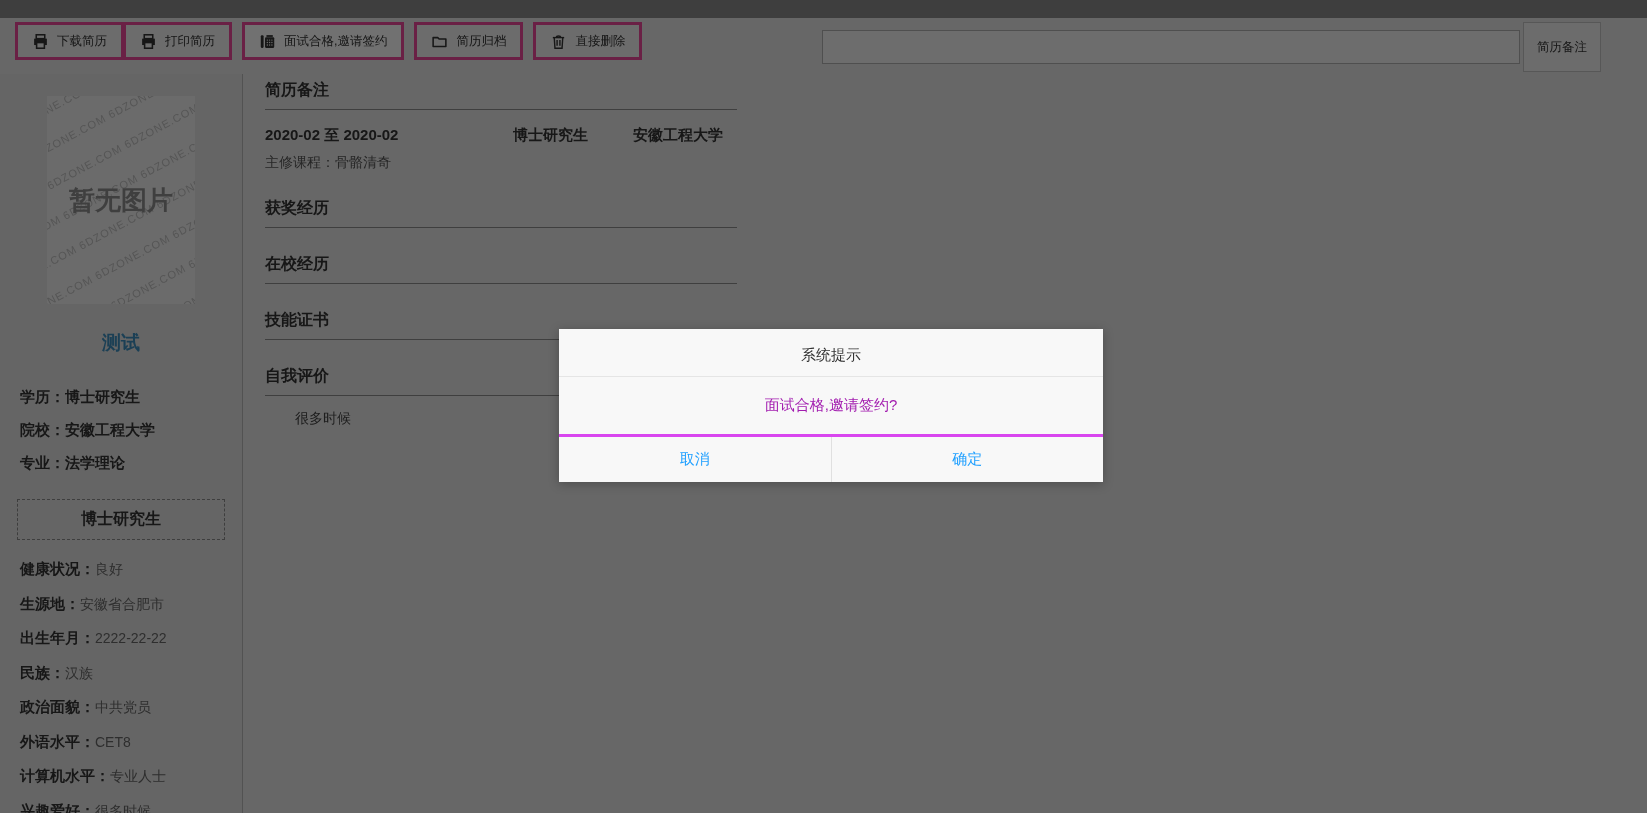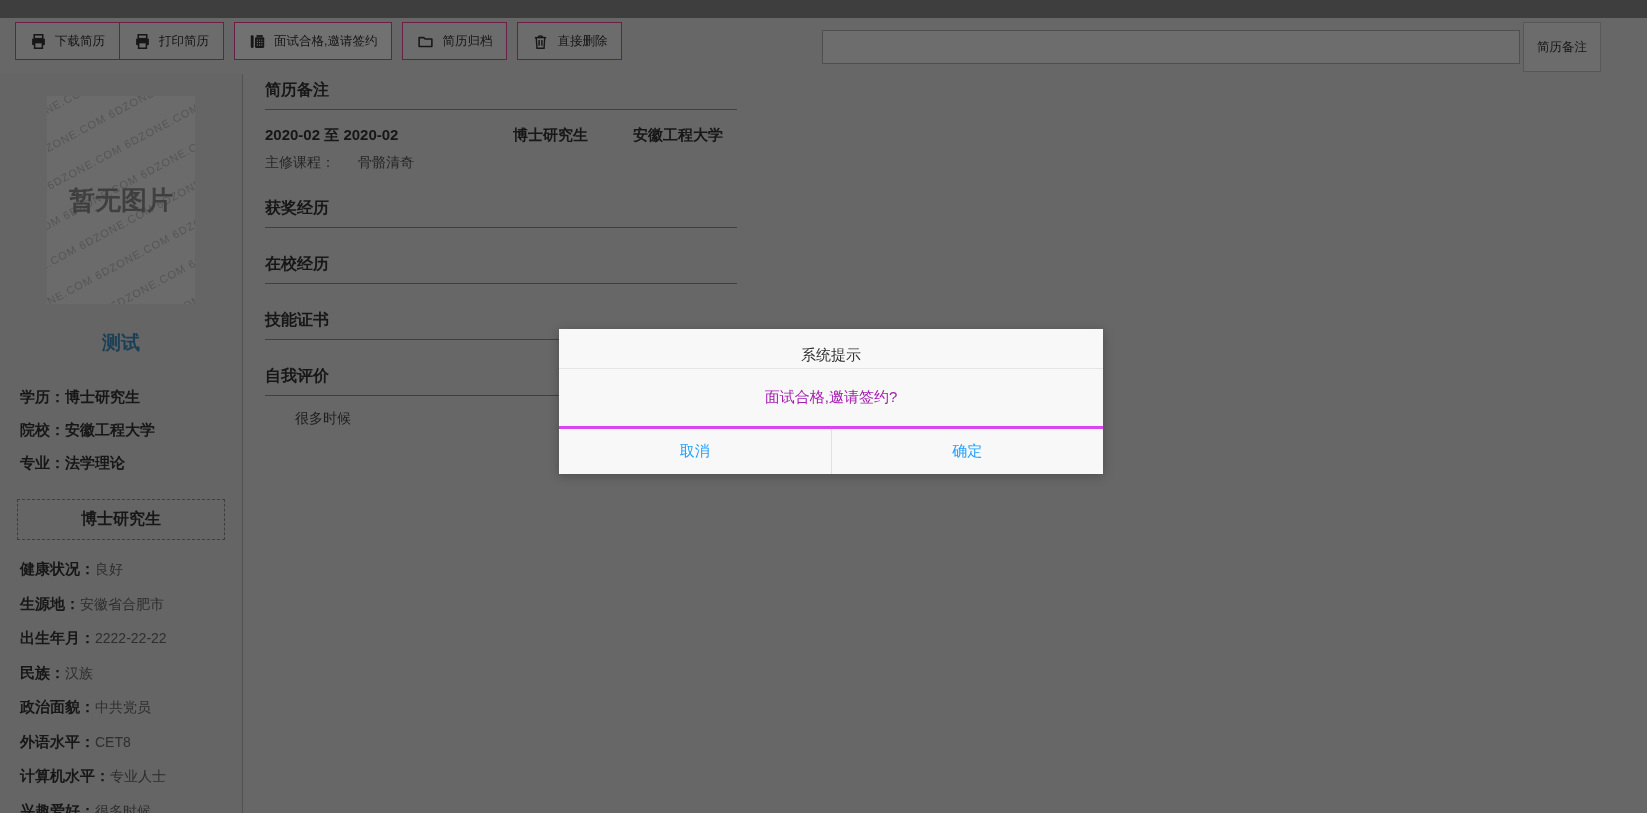--- a/index.html
+++ b/index.html
@@ -6,21 +6,21 @@
   html,body { width:100%; height:100%; }
   body { font-family:"Liberation Sans","DejaVu Sans",sans-serif; background:#555; }
   .page { position:relative; width:1647px; height:813px; background:#e5e5e5; overflow:hidden; }
 
   
   .top-strip { position:absolute; top:0; left:0; width:100%; height:18px; background:#8a8a8a; }
 
   
   .toolbar { position:absolute; top:22px; left:15px; display:flex; align-items:stretch; height:38px; }
   .tool-btn { display:flex; align-items:center; gap:8px; padding:0 14px; background:#f0f0f0;
-              border:1px solid #ec4899; color:#333; font-size:12.5px; cursor:pointer; white-space:nowrap; }
+              border:3px solid #ec4899; color:#333; font-size:12.5px; cursor:pointer; white-space:nowrap; }
   .tool-btn.joined { margin-left:-1px; }
   .tool-btn.spaced { margin-left:10px; }
   .tool-btn.active { background:#fbfbfb; }
   .tool-btn svg { width:17px; height:17px; display:block; }
 
   
   .note-area { position:absolute; top:22px; right:46px; display:flex; align-items:center; }
   .note-input { width:698px; height:34px; background:#f2f2f2; border:1px solid #b0b0b0;
                 font-size:13px; padding:0 8px; color:#333; outline:none; }
   .note-btn { height:50px; margin-left:3px; padding:0 13px; background:#f0f0f0; border:1px solid #c2c2c2;
@@ -54,28 +54,28 @@
   .basic .val { font-weight:normal; color:#666; font-size:14px; }
 
   
   .section-title { width:472px; font-size:16px; font-weight:bold; color:#333;
                    padding-bottom:8px; border-bottom:1px solid #8c8c8c; }
   .mt { margin-top:26px; }
   .edu-row { display:flex; width:472px; margin-top:16px; font-size:15px; font-weight:bold; color:#333; }
   .edu-period { width:248px; }
   .edu-degree { width:120px; }
   .edu-course { margin-top:9px; font-size:14px; color:#555; }
-  .edu-course .cv { margin-left:23px; }
+  .edu-course .cv { margin-left:0; }
   .self-eval-text { margin-top:14px; padding-left:30px; font-size:14px; color:#444; }
 
   
   .overlay { position:absolute; inset:0; background:rgba(0,0,0,0.55); z-index:10; }
   .modal { position:absolute; left:559px; top:329px; width:544px; z-index:20; background:#f8f8f8;
            box-shadow:0 2px 10px rgba(0,0,0,0.25); }
-  .modal-header { height:40px; line-height:52px; text-align:center; font-size:15px; color:#333;
+  .modal-header { height:48px; line-height:52px; text-align:center; font-size:15px; color:#333;
                   border-bottom:1px solid #e5e5e5; }
   .modal-body { height:60px; display:flex; align-items:center; justify-content:center;
                 font-size:15px; color:#a21caf; border-bottom:3px solid #d946ef; }
   .modal-footer { height:45px; display:flex; }
   .modal-btn { flex:1; display:flex; align-items:center; justify-content:center;
                font-size:15px; color:#1E9FFF; cursor:pointer; }
   .modal-btn.cancel { border-right:1px solid #e0e0e0; }
 </style>
 </head>
 <body>

